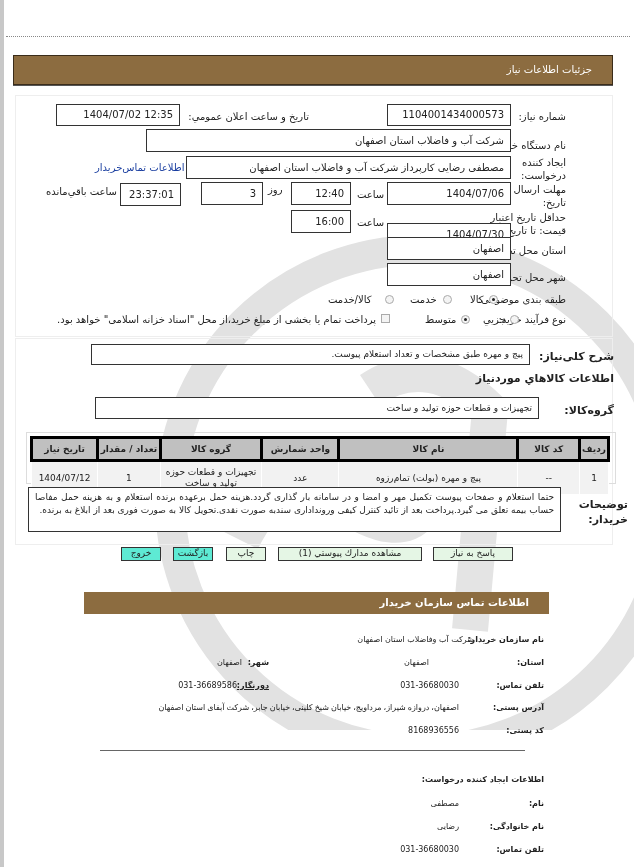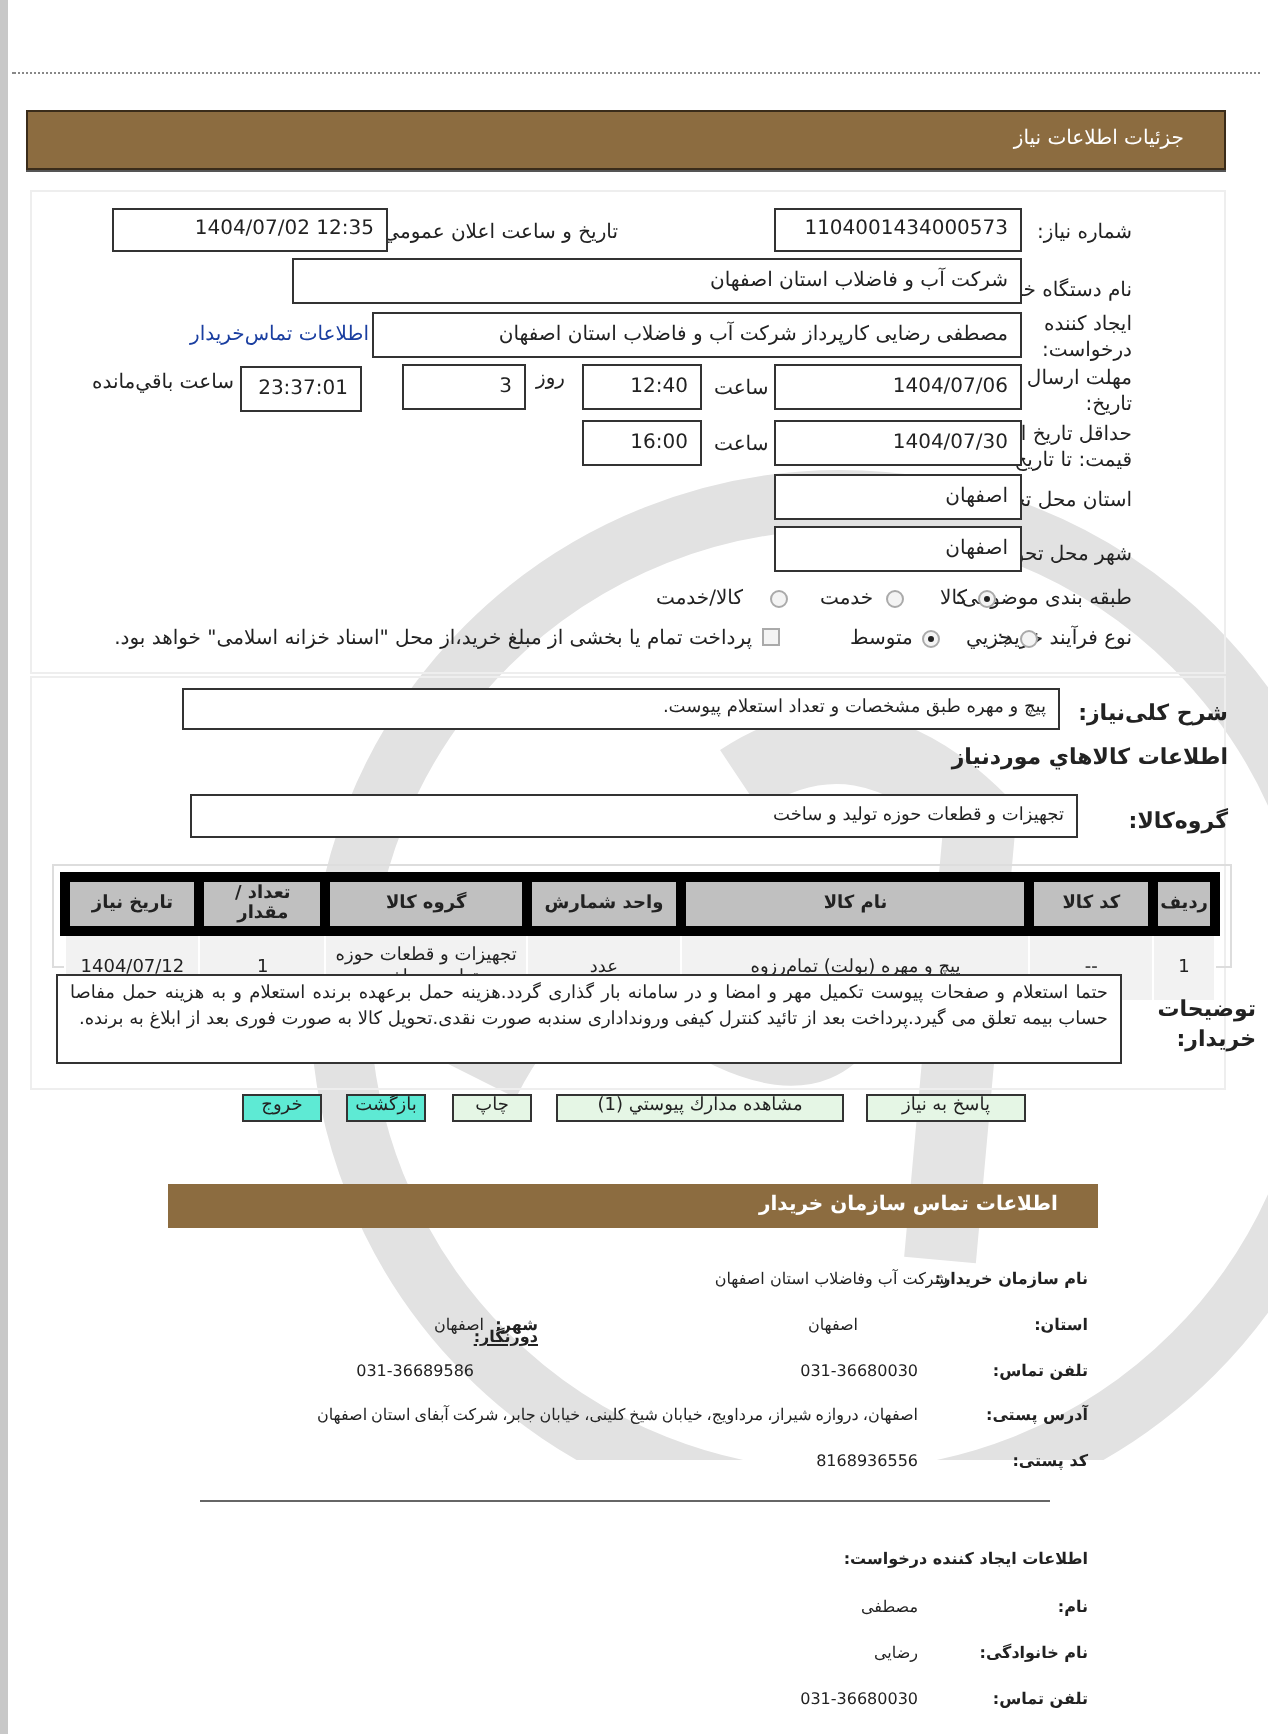--- a/index.html
+++ b/index.html
@@ -25,21 +25,21 @@
   .box {
     position:absolute; border:1px solid #333; background:#fff; direction:rtl;
     font-size:10px; line-height:18px; padding:0 6px; box-sizing:border-box; white-space:nowrap; overflow:hidden;
   }
   .box.ltr { direction:ltr; text-align:right; }
   .link { position:absolute; color:#1a3ea0; direction:rtl; font-size:10px; }
   .radio { position:absolute; width:9px; height:9px; border:1px solid #aaa; border-radius:50%; background:#f4f4f4; box-sizing:border-box; }
   .radio.on::after { content:""; position:absolute; left:2px; top:2px; width:3px; height:3px; border-radius:50%; background:#222; }
   .check { position:absolute; width:9px; height:9px; border:1px solid #aaa; background:#f4f4f4; box-sizing:border-box; }
   table.items { position:absolute; left:30px; top:436px; width:580px; border-collapse:collapse; direction:rtl; font-size:9px; }
-  table.items th { background:#c0c0c0; font-weight:bold; height:18px; border:5px solid #000000; font-size:9px; }
+  table.items th { background:#c0c0c0; font-weight:bold; height:18px; border:3px solid #000000; font-size:9px; }
   table.items td { background:#f2f2f2; text-align:center; height:30px; border:1px solid #fff; line-height:11px; }
   .tbl-wrap { position:absolute; left:26px; top:432px; width:588px; height:50px; border:1px solid #ddd; }
   .btn { position:absolute; height:14px; border:1px solid #333; font-size:9px; text-align:center; line-height:11px; direction:rtl; box-sizing:border-box; }
   .btn.green { background:#e5f6e5; }
   .btn.pink { background:#5eead4; }
   .contact-bar { position:absolute; left:84px; top:592px; width:465px; height:22px; background:#8c6c40; color:#fff; font-weight:bold; font-size:10px; line-height:22px; direction:rtl; }
   .contact-bar span{ position:absolute; right:20px; }
   .sm { position:absolute; direction:rtl; text-align:right; font-size:8px; color:#222; }
   .sm.b { font-weight:bold; }
   .hr { position:absolute; left:100px; top:750px; width:425px; border-top:1px solid #666; }
@@ -60,40 +60,40 @@
   <path d="M250 180 q60 -40 120 20 l-20 220" fill="none" stroke="#e4e4e4" stroke-width="36"></path>
   <path d="M -80 150 q-40 60 20 90 q60 -10 40 -80 z" fill="#d9d9d9"></path>
 </svg>
 
 <div class="panel"></div>
 <div class="panel2"></div>
 
 <div class="lbl" style="right:68px;top:110px;">شماره نياز:</div>
 <div class="box ltr" style="left:387px;top:104px;width:124px;height:22px;line-height:20px;">1104001434000573</div>
 <div class="lbl" style="right:325px;top:110px;">تاريخ و ساعت اعلان عمومي:</div>
-<div class="box ltr" style="left:56px;top:104px;width:138px;height:22px;line-height:20px;">1404/07/02 12:35</div>
+<div class="box ltr" style="left:56px;top:104px;width:124px;height:22px;line-height:20px;">1404/07/02 12:35</div>
 
 <div class="lbl" style="right:68px;top:139px;">نام دستگاه خريدار:</div>
 <div class="box" style="left:146px;top:129px;width:365px;height:23px;line-height:21px;">شركت آب و فاضلاب استان اصفهان</div>
 
 <div class="lbl" style="right:68px;top:156px;width:80px;">ايجاد كننده درخواست:</div>
 <div class="box" style="left:186px;top:156px;width:325px;height:23px;line-height:21px;">مصطفی رضایی كارپرداز شركت آب و فاضلاب استان اصفهان</div>
 <div class="link" style="left:95px;top:162px;">اطلاعات تماس‌خريدار</div>
 
 <div class="lbl" style="right:68px;top:183px;width:90px;">مهلت ارسال پاسخ: تا تاريخ:</div>
 <div class="box ltr" style="left:387px;top:182px;width:124px;height:23px;line-height:21px;">1404/07/06</div>
 <div class="lbl" style="left:357px;top:188px;">ساعت</div>
 <div class="box ltr" style="left:291px;top:182px;width:60px;height:23px;line-height:21px;">12:40</div>
 <div class="lbl" style="left:268px;top:183px;">روز</div>
 <div class="box ltr" style="left:201px;top:182px;width:62px;height:23px;line-height:21px;">3</div>
 <div class="box ltr" style="left:120px;top:183px;width:61px;height:23px;line-height:21px;">23:37:01</div>
 <div class="lbl" style="right:517px;top:185px;">ساعت باقي‌مانده</div>
 
 <div class="lbl" style="right:68px;top:211px;width:90px;">حداقل تاريخ اعتبار قيمت: تا تاريخ:</div>
-<div class="box ltr" style="left:387px;top:210px;width:124px;height:23px;line-height:21px;">1404/07/30</div>
+<div class="box ltr" style="left:387px;top:223px;width:124px;height:23px;line-height:21px;">1404/07/30</div>
 <div class="lbl" style="left:357px;top:216px;">ساعت</div>
 <div class="box ltr" style="left:291px;top:210px;width:60px;height:23px;line-height:21px;">16:00</div>
 
 <div class="lbl" style="right:68px;top:244px;">استان محل تحويل:</div>
 <div class="box" style="left:387px;top:237px;width:124px;height:23px;line-height:21px;">اصفهان</div>
 <div class="lbl" style="right:68px;top:271px;">شهر محل تحويل:</div>
 <div class="box" style="left:387px;top:263px;width:124px;height:23px;line-height:21px;">اصفهان</div>
 
 <div class="lbl" style="right:68px;top:293px;">طبقه بندی موضوعی:</div>
 <div class="radio on" style="left:489px;top:295px;"></div>
@@ -159,21 +159,21 @@
 <div class="sm b" style="right:90px;top:635px;">نام سازمان خريدار:</div>
 <div class="sm" style="right:160px;top:635px;">شركت آب وفاضلاب استان اصفهان</div>
 
 <div class="sm b" style="right:90px;top:658px;">استان:</div>
 <div class="sm" style="right:205px;top:658px;">اصفهان</div>
 <div class="sm b" style="right:365px;top:658px;">شهر:</div>
 <div class="sm" style="right:392px;top:658px;">اصفهان</div>
 
 <div class="sm b" style="right:90px;top:681px;">تلفن تماس:</div>
 <div class="sm" style="right:175px;top:681px;direction:ltr;">031-36680030</div>
-<div class="sm b" style="right:365px;top:664px;text-decoration:underline;">دورنگار:</div>
+<div class="sm b" style="right:365px;top:681px;text-decoration:underline;">دورنگار:</div>
 <div class="sm" style="right:397px;top:681px;direction:ltr;">031-36689586</div>
 
 <div class="sm b" style="right:90px;top:703px;">آدرس پستی:</div>
 <div class="sm" style="right:175px;top:703px;white-space:nowrap;font-family:Liberation Serif, serif;">اصفهان، دروازه شيراز، مرداويج، خيابان شيخ كلينی، خيابان جابر، شركت آبفای استان اصفهان</div>
 
 <div class="sm b" style="right:90px;top:726px;">كد پستی:</div>
 <div class="sm" style="right:175px;top:726px;">8168936556</div>
 
 <div class="hr"></div>
 

